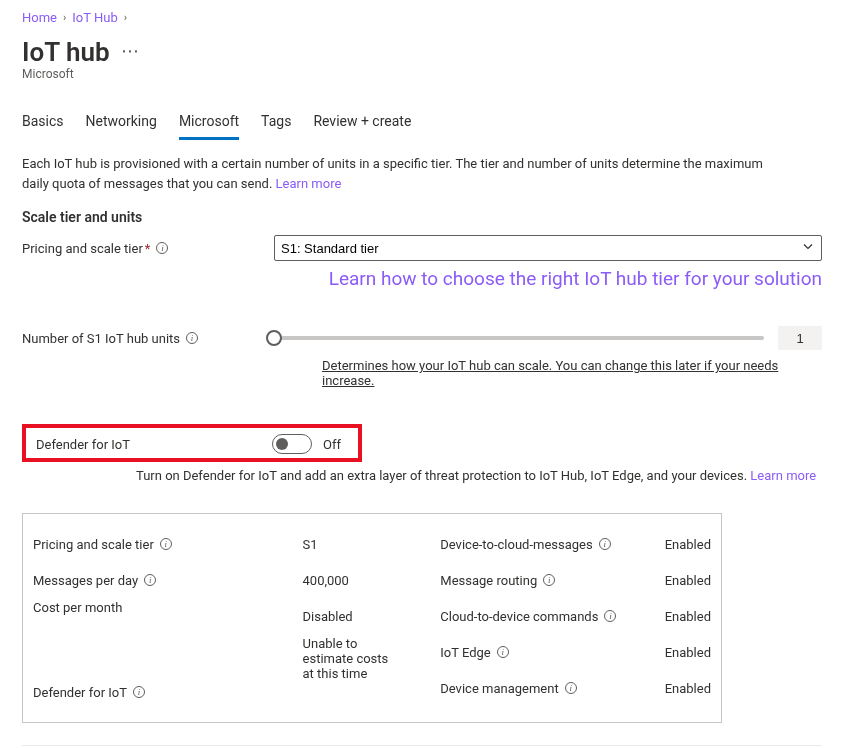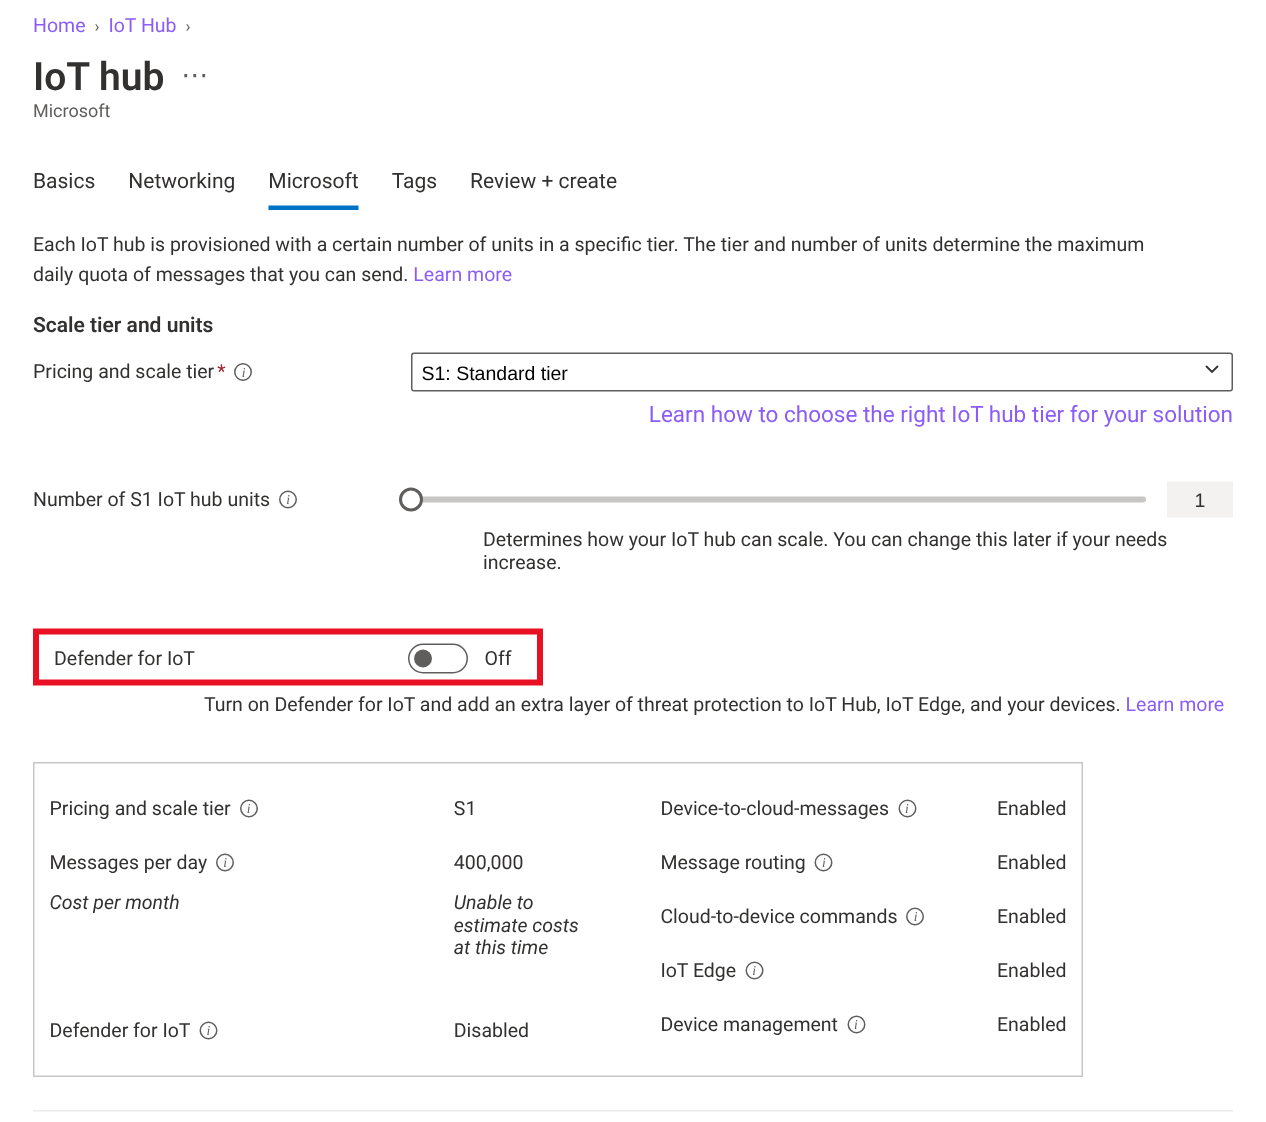--- a/index.html
+++ b/index.html
@@ -35,37 +35,37 @@
   select.dropdown {
     width: 100%; height: 26px; border: 1px solid #605e5c; border-radius: 2px;
     padding: 2px 6px; font-size: 13px; background: #fff; cursor: pointer;
     appearance: none; -webkit-appearance: none;
   }
   .select-wrap { position: relative; }
   .select-caret {
     position: absolute; right: 8px; top: 50%; transform: translateY(-50%);
     pointer-events: none; color: #323130;
   }
-  .right-help { text-align: right; margin-top: 4px; font-size: 15px; max-width: 802px; }
+  .right-help { text-align: right; margin-top: 4px; font-size: 19px; max-width: 802px; }
   .units-row { display: flex; align-items: center; margin-top: 36px; }
   .units-row .label { width: 252px; display: flex; align-items: center; }
   .slider-wrap { flex: 1; display: flex; align-items: center; gap: 14px; }
   .slider-track {
     flex: 1; height: 4px; background: #c8c6c4; border-radius: 2px; position: relative;
   }
   .slider-thumb {
     width: 16px; height: 16px; background: #fff; border: 2px solid #605e5c; border-radius: 50%;
     position: absolute; left: 0; top: 50%; transform: translate(-50%, -50%); cursor: pointer;
   }
   .units-value {
     width: 44px; height: 24px; background: #f3f2f1; border: none; text-align: center;
     font-size: 13px; color: #323130;
   }
   .hint { font-size: 13px; color: #323130; margin-top: 8px; margin-left: 300px; }
-  .hint.shift-left { margin-left: 300px; }
+  .hint.shift-left { margin-left: 300px; text-decoration: underline; }
   .defender-box {
     border: 4px solid #e81123; padding: 6px 10px 4px 10px; margin-top: 36px;
     display: inline-flex; align-items: center; width: 340px;
   }
   .defender-box .label { width: 236px; }
   .toggle {
     width: 40px; height: 20px; border-radius: 10px; background: #fff;
     border: 1px solid #605e5c; position: relative; cursor: pointer;
   }
   .toggle .knob {
@@ -74,21 +74,21 @@
   }
   .toggle-label { margin-left: 11px; font-size: 13px; }
   .defender-hint { font-size: 13px; margin-top: 6px; margin-left: 114px; }
   .summary-box { border: 1px solid #c8c6c4; margin-top: 30px; padding: 12px 10px; display: flex; max-width: 700px; }
   .summary-col { display: flex; flex-direction: column; }
   .summary-col.c1 { width: 278px; }
   .summary-col.c2 { width: 100px; margin-left: 20px; }
   .summary-col.c3 { width: 250px; margin-left: 48px; }
   .summary-col.c4 { flex: 1; }
   .sum-cell { min-height: 36px; font-size: 13px; color: #323130; display: flex; align-items: center; padding: 2px 0; }
-  .sum-cell.tall { min-height: 76px; align-items: flex-start; padding-top: 2px; font-style: italic; }
+  .sum-cell.tall { min-height: 76px; align-items: flex-start; padding-top: 2px; }
   .sum-cell .txt { display: inline; }
   .adv-row {
     border-top: 1px solid #edebe9; border-bottom: 1px solid #edebe9;
     padding: 12px 6px; margin-top: 22px; display: flex; align-items: center; gap: 12px;
     cursor: pointer; font-size: 14px;
   }
 </style>
 </head>
 <body>
 
@@ -191,22 +191,22 @@
       <span class="txt">Cost per month</span>
     </div>
     <div class="sum-cell">
       <span class="txt">Defender for IoT</span>
       <span class="info-icon">i</span>
     </div>
   </div>
   <div class="summary-col c2">
     <div class="sum-cell">S1</div>
     <div class="sum-cell">400,000</div>
+    <div class="sum-cell">Disabled</div>
     <div class="sum-cell tall">Unable to estimate costs at this time</div>
-    <div class="sum-cell">Disabled</div>
   </div>
   <div class="summary-col c3">
     <div class="sum-cell">
       <span class="txt">Device-to-cloud-messages</span>
       <span class="info-icon">i</span>
     </div>
     <div class="sum-cell">
       <span class="txt">Message routing</span>
       <span class="info-icon">i</span>
     </div>

